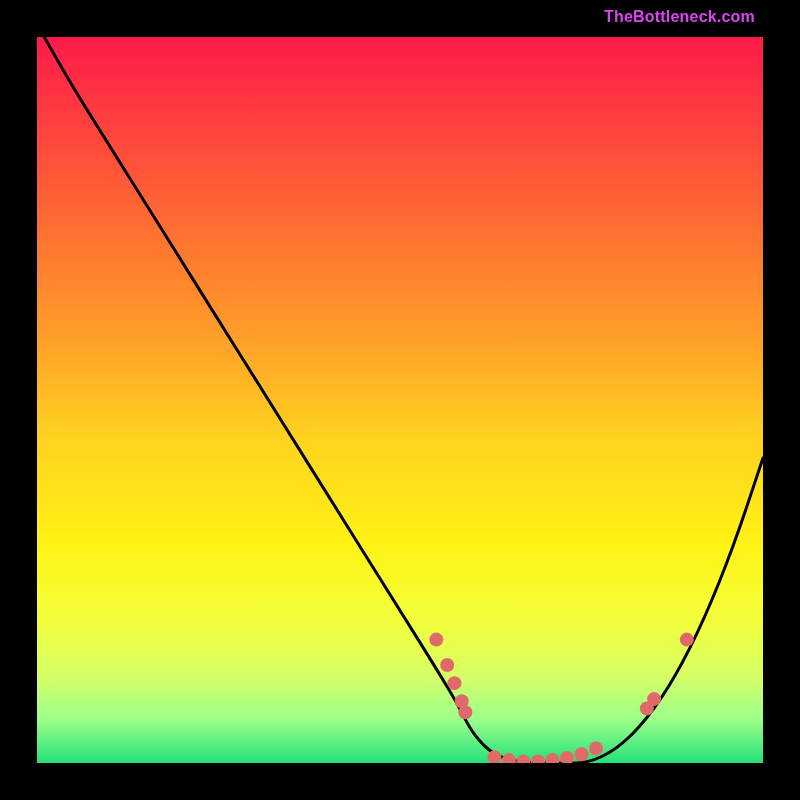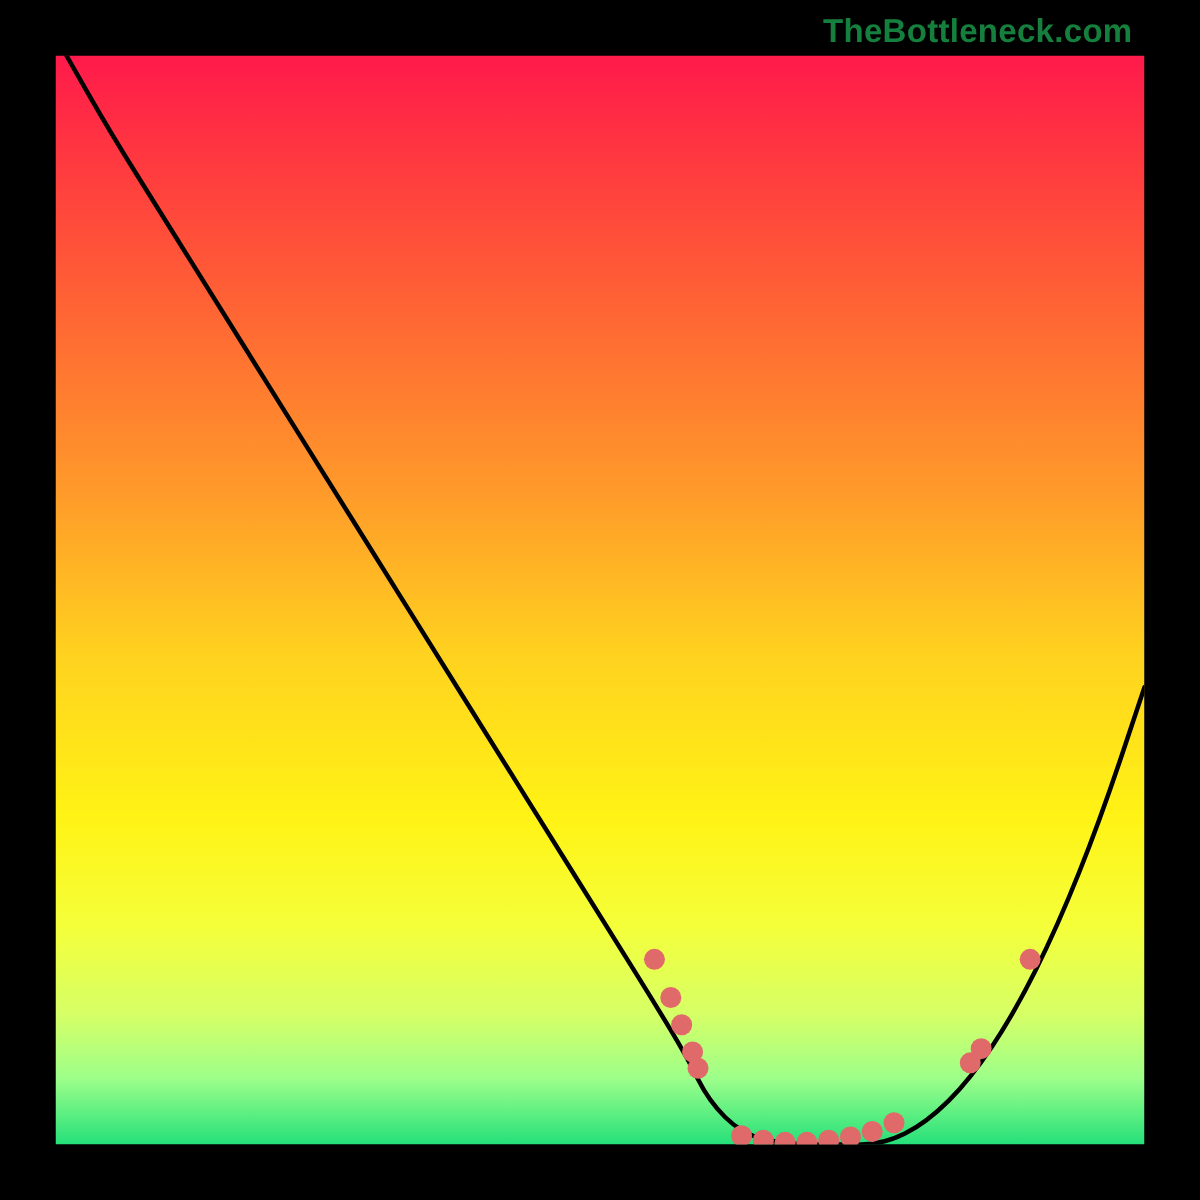--- a/index.html
+++ b/index.html
@@ -23,23 +23,23 @@
     left: 0;
     top: 0;
     width: 726px;
     height: 726px;
   }
   .watermark {
     position: absolute;
     top: 8px;
     right: 45px;
     font-family: Arial, Helvetica, sans-serif;
-    font-size: 22px;
+    font-size: 16px;
     font-weight: bold;
-    color: #15803d;
+    color: #d946ef;
     letter-spacing: 0.2px;
     user-select: none;
   }
   svg { display: block; }
 </style>
 </head>
 <body>
 
 <div class="watermark">TheBottleneck.com</div>
 

